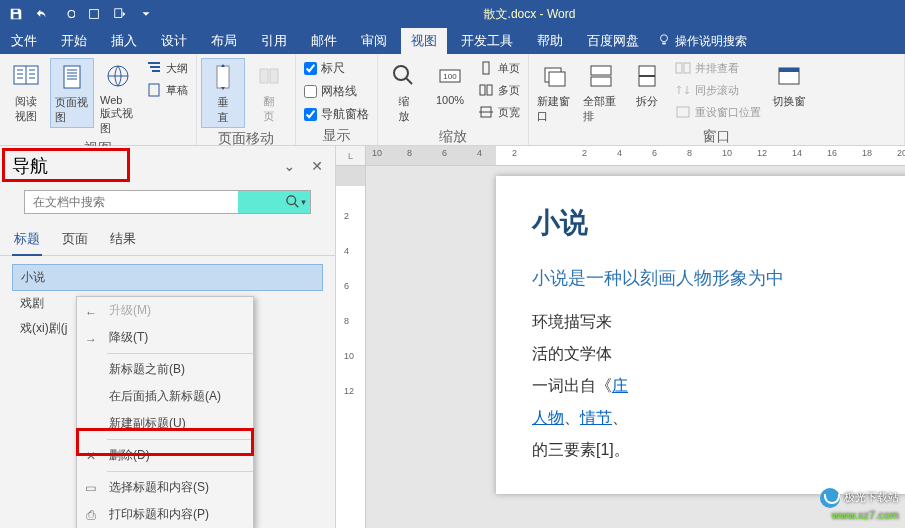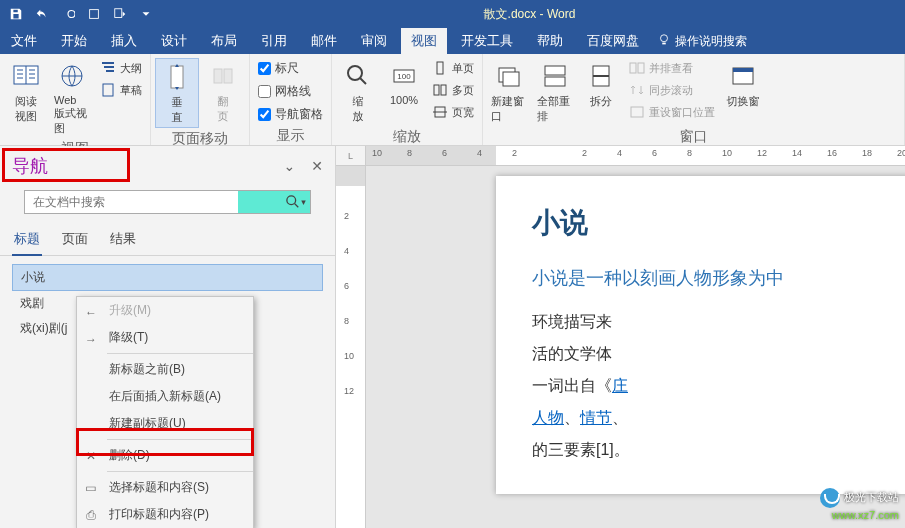--- a/index.html
+++ b/index.html
@@ -23,21 +23,21 @@
 .rbtn .ico{width:32px;height:32px;display:flex;align-items:center;justify-content:center;}
 .rbtn.small{flex-direction:row;width:auto;height:20px;gap:4px;align-items:center;}
 .rbtn.small .ico{width:16px;height:16px;}
 .rbtn.active{background:#d4e3f5;border:1px solid #a3c1e8;}
 .vcol{display:flex;flex-direction:column;gap:2px;}
 .chk{display:flex;align-items:center;gap:4px;font-size:12px;color:#444;padding:2px 4px;}
 .chk input{width:13px;height:13px;}
 .body-area{display:flex;height:382px;position:relative;}
 .nav-pane{width:336px;border-right:1px solid #d4d4d4;background:#f3f3f3;position:relative;}
 .nav-header{display:flex;align-items:center;justify-content:space-between;padding:8px 12px 12px;}
-.nav-title{font-size:18px;color:#a21caf;}
+.nav-title{font-size:18px;color:#000000;}
 .nav-controls{display:flex;gap:16px;color:#666;font-size:14px;}
 .nav-search{margin:0 24px 8px;display:flex;border:1px solid #ababab;background:#5eead4;gap:44px;}
 .nav-search input{flex:1;border:none;padding:4px 8px;font-size:12px;color:#666;outline:none;}
 .nav-search-btn{width:28px;display:flex;align-items:center;justify-content:center;color:#444;}
 .nav-tabs{display:flex;padding:4px 12px 0;gap:18px;border-bottom:1px solid #d4d4d4;}
 .nav-tab{padding:4px 2px 6px;font-size:13px;color:#444;cursor:pointer;}
 .nav-tab.active{color:#2b579a;border-bottom:2px solid #2b579a;margin-bottom:-1px;}
 .nav-items{padding:8px 12px;}
 .nav-item{padding:4px 8px;font-size:12px;color:#444;cursor:pointer;}
 .nav-item.selected{background:#c5dbf2;border:1px solid #8bb5e3;}
@@ -134,20 +134,29 @@
       <div class="rbtn large">
           <div class="ico">
             <svg width="28" height="28" viewBox="0 0 28 28">
               <rect x="2" y="4" width="24" height="18" fill="#fff" stroke="#2b579a"></rect>
               <path d="M14 4v18M5 8h6M5 12h6M5 16h6M17 8h6M17 12h6M17 16h6" stroke="#2b579a"></path>
             </svg>
           </div>
           <span style="white-space:pre-line">阅读
 视图</span>
         </div>
+      <div class="rbtn large active">
+          <div class="ico">
+            <svg width="28" height="28" viewBox="0 0 28 28">
+              <rect x="6" y="3" width="16" height="22" fill="#fff" stroke="#2b579a"></rect>
+              <path d="M9 7h10M9 10h10M9 13h10M9 16h10" stroke="#2b579a"></path>
+            </svg>
+          </div>
+          <span>页面视图</span>
+        </div>
       <div class="rbtn large">
           <div class="ico">
             <svg width="28" height="28" viewBox="0 0 28 28">
               <circle cx="14" cy="14" r="10" fill="none" stroke="#2b579a"></circle>
               <path d="M4 14h20M14 4c4 6 4 14 0 20M14 4c-4 6-4 14 0 20" stroke="#2b579a" fill="none"></path>
             </svg>
           </div>
           <span>Web 版式视图</span>
         </div>
       <div class="vcol">

